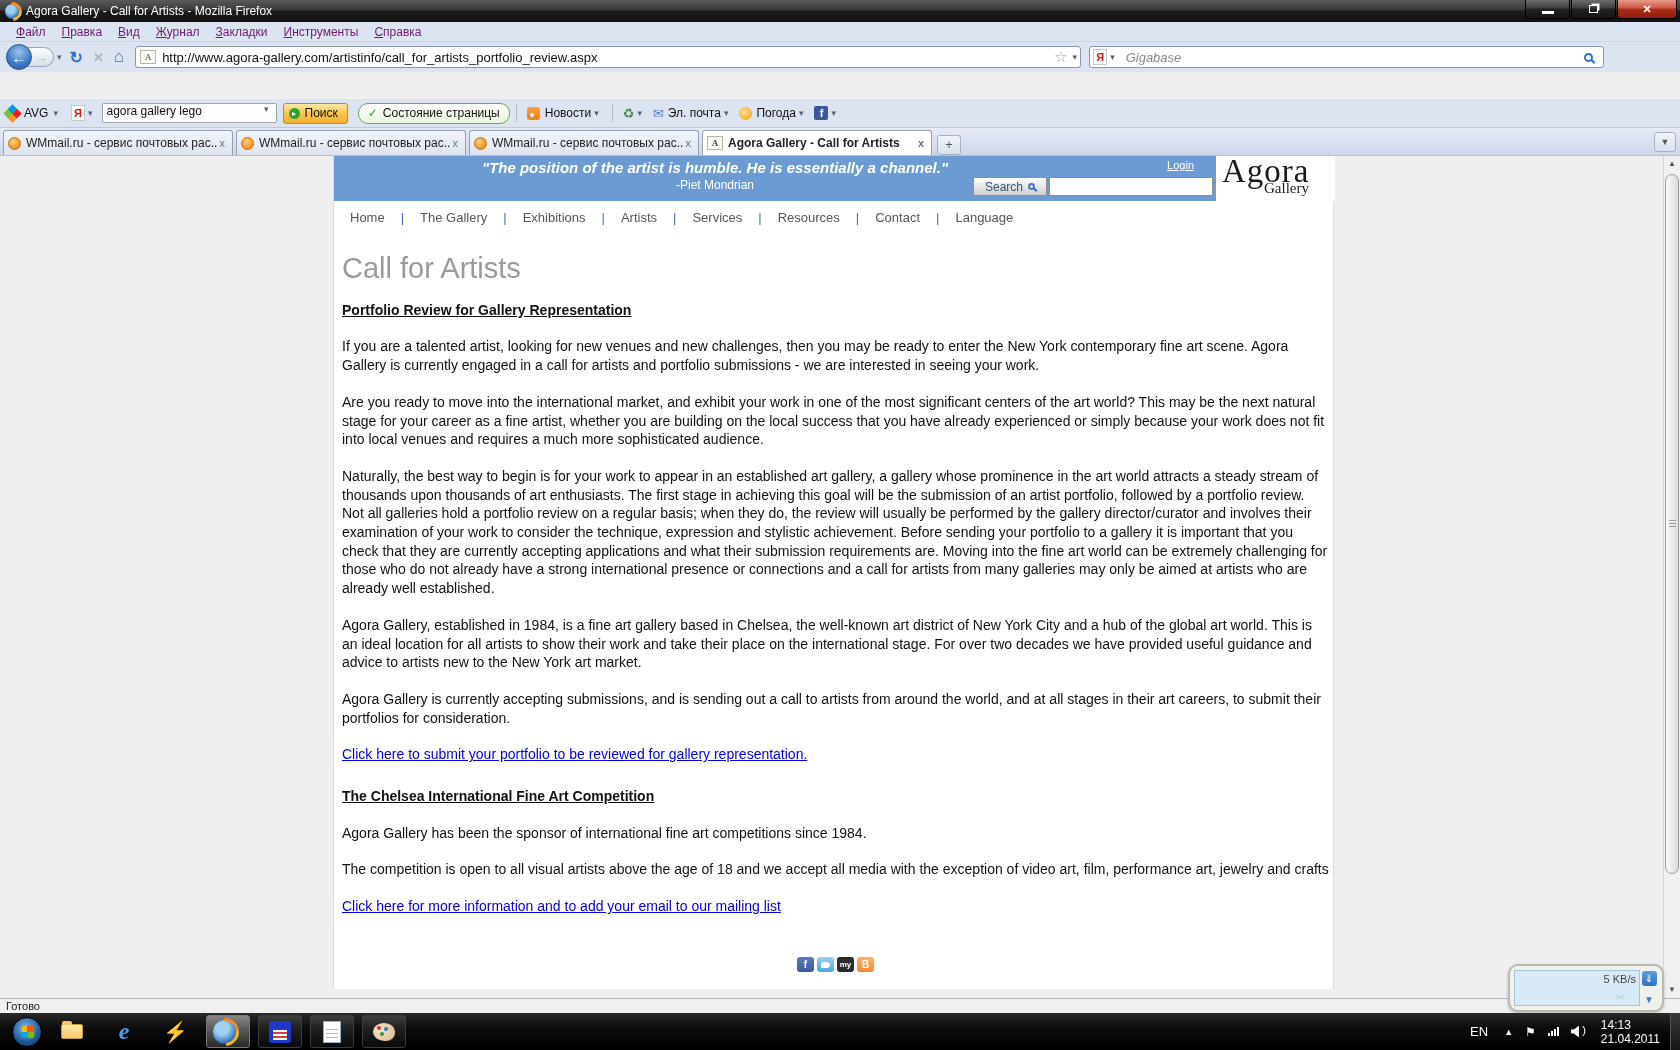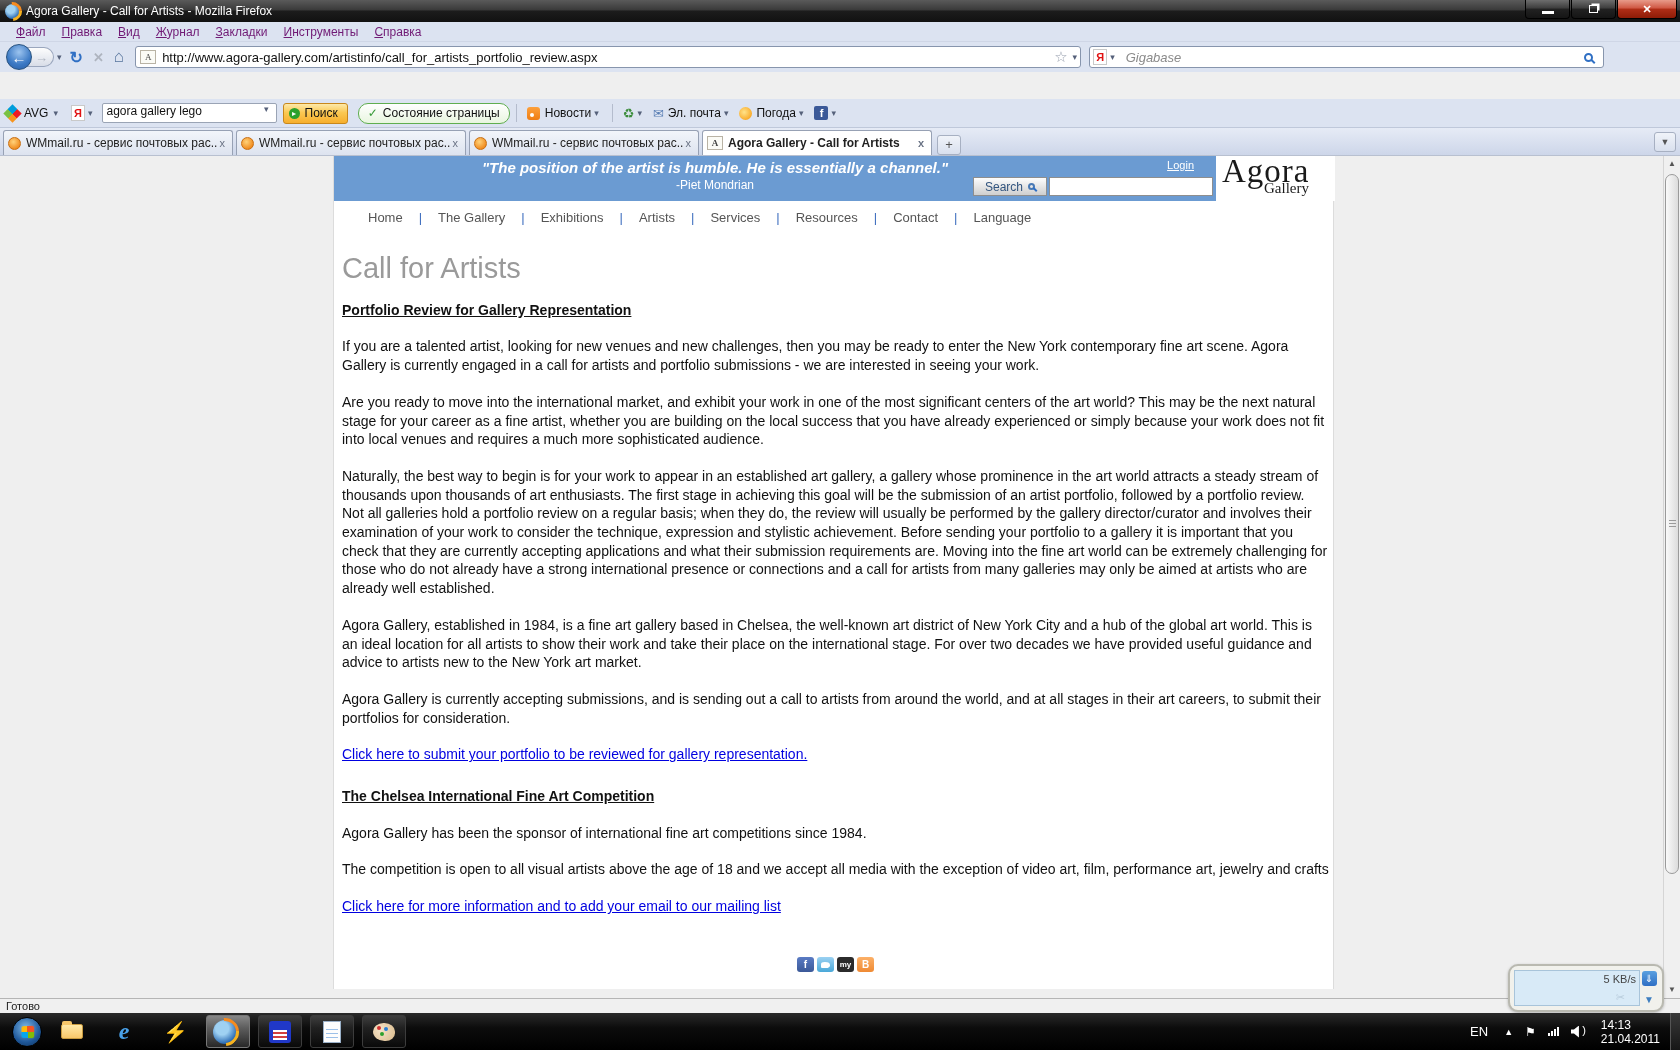--- a/index.html
+++ b/index.html
@@ -124,21 +124,21 @@
   .siteheader-search { position:absolute; right:3px; bottom:5px; display:flex; }
   .search-btn { width:74px; height:19px; border:1px solid #8e8e8e; background:linear-gradient(#fdfdfd,#cfcfcf);
     display:flex; align-items:center; justify-content:center; font-size:12px; color:#33557f; }
   .search-btn .mag{ margin:0 0 0 5px; border-color:#4a7ab5; width:7px; height:7px; }
   .search-input { width:164px; height:19px; border:1px solid #8e8e8e; background:#fff; margin-left:2px; }
   #sitelogo { position:absolute; left:882px; top:0; width:119px; height:45px; background:#fff;
     font-family:"Liberation Serif", serif; color:#1a1a1a; }
   .logo-agora { font-size:33px; line-height:30px; letter-spacing:1px; margin-left:6px; }
   .logo-gallery { font-size:15px; margin-left:48px; margin-top:-6px; display:block; }
   #sitenav { position:absolute; left:0; top:45px; width:882px; height:32px; display:flex; align-items:center;
-    font-size:13px; color:#555; padding-left:18px; }
+    font-size:13px; color:#555; }
   .snav-item { padding:0 16px; }
   .snav-sep { color:#3f6fbf; }
 
   #content { position:absolute; left:8px; right:4px; top:77px; font-size:14px; line-height:18.7px; color:#111; }
   .page-title { font-size:29px; color:#9a9a9a; margin-top:26px; }
   .sec-head { font-weight:bold; text-decoration:underline; margin-top:23px; }
   .para { margin-top:18px; }
   .blue-link { display:block; margin-top:18px; color:#0000e0; text-decoration:underline; }
   .social-row { display:flex; justify-content:center; gap:3px; margin-top:41px; }
   .soc { width:17px; height:15px; border-radius:3px; color:#fff; font-size:10px; font-weight:bold;

